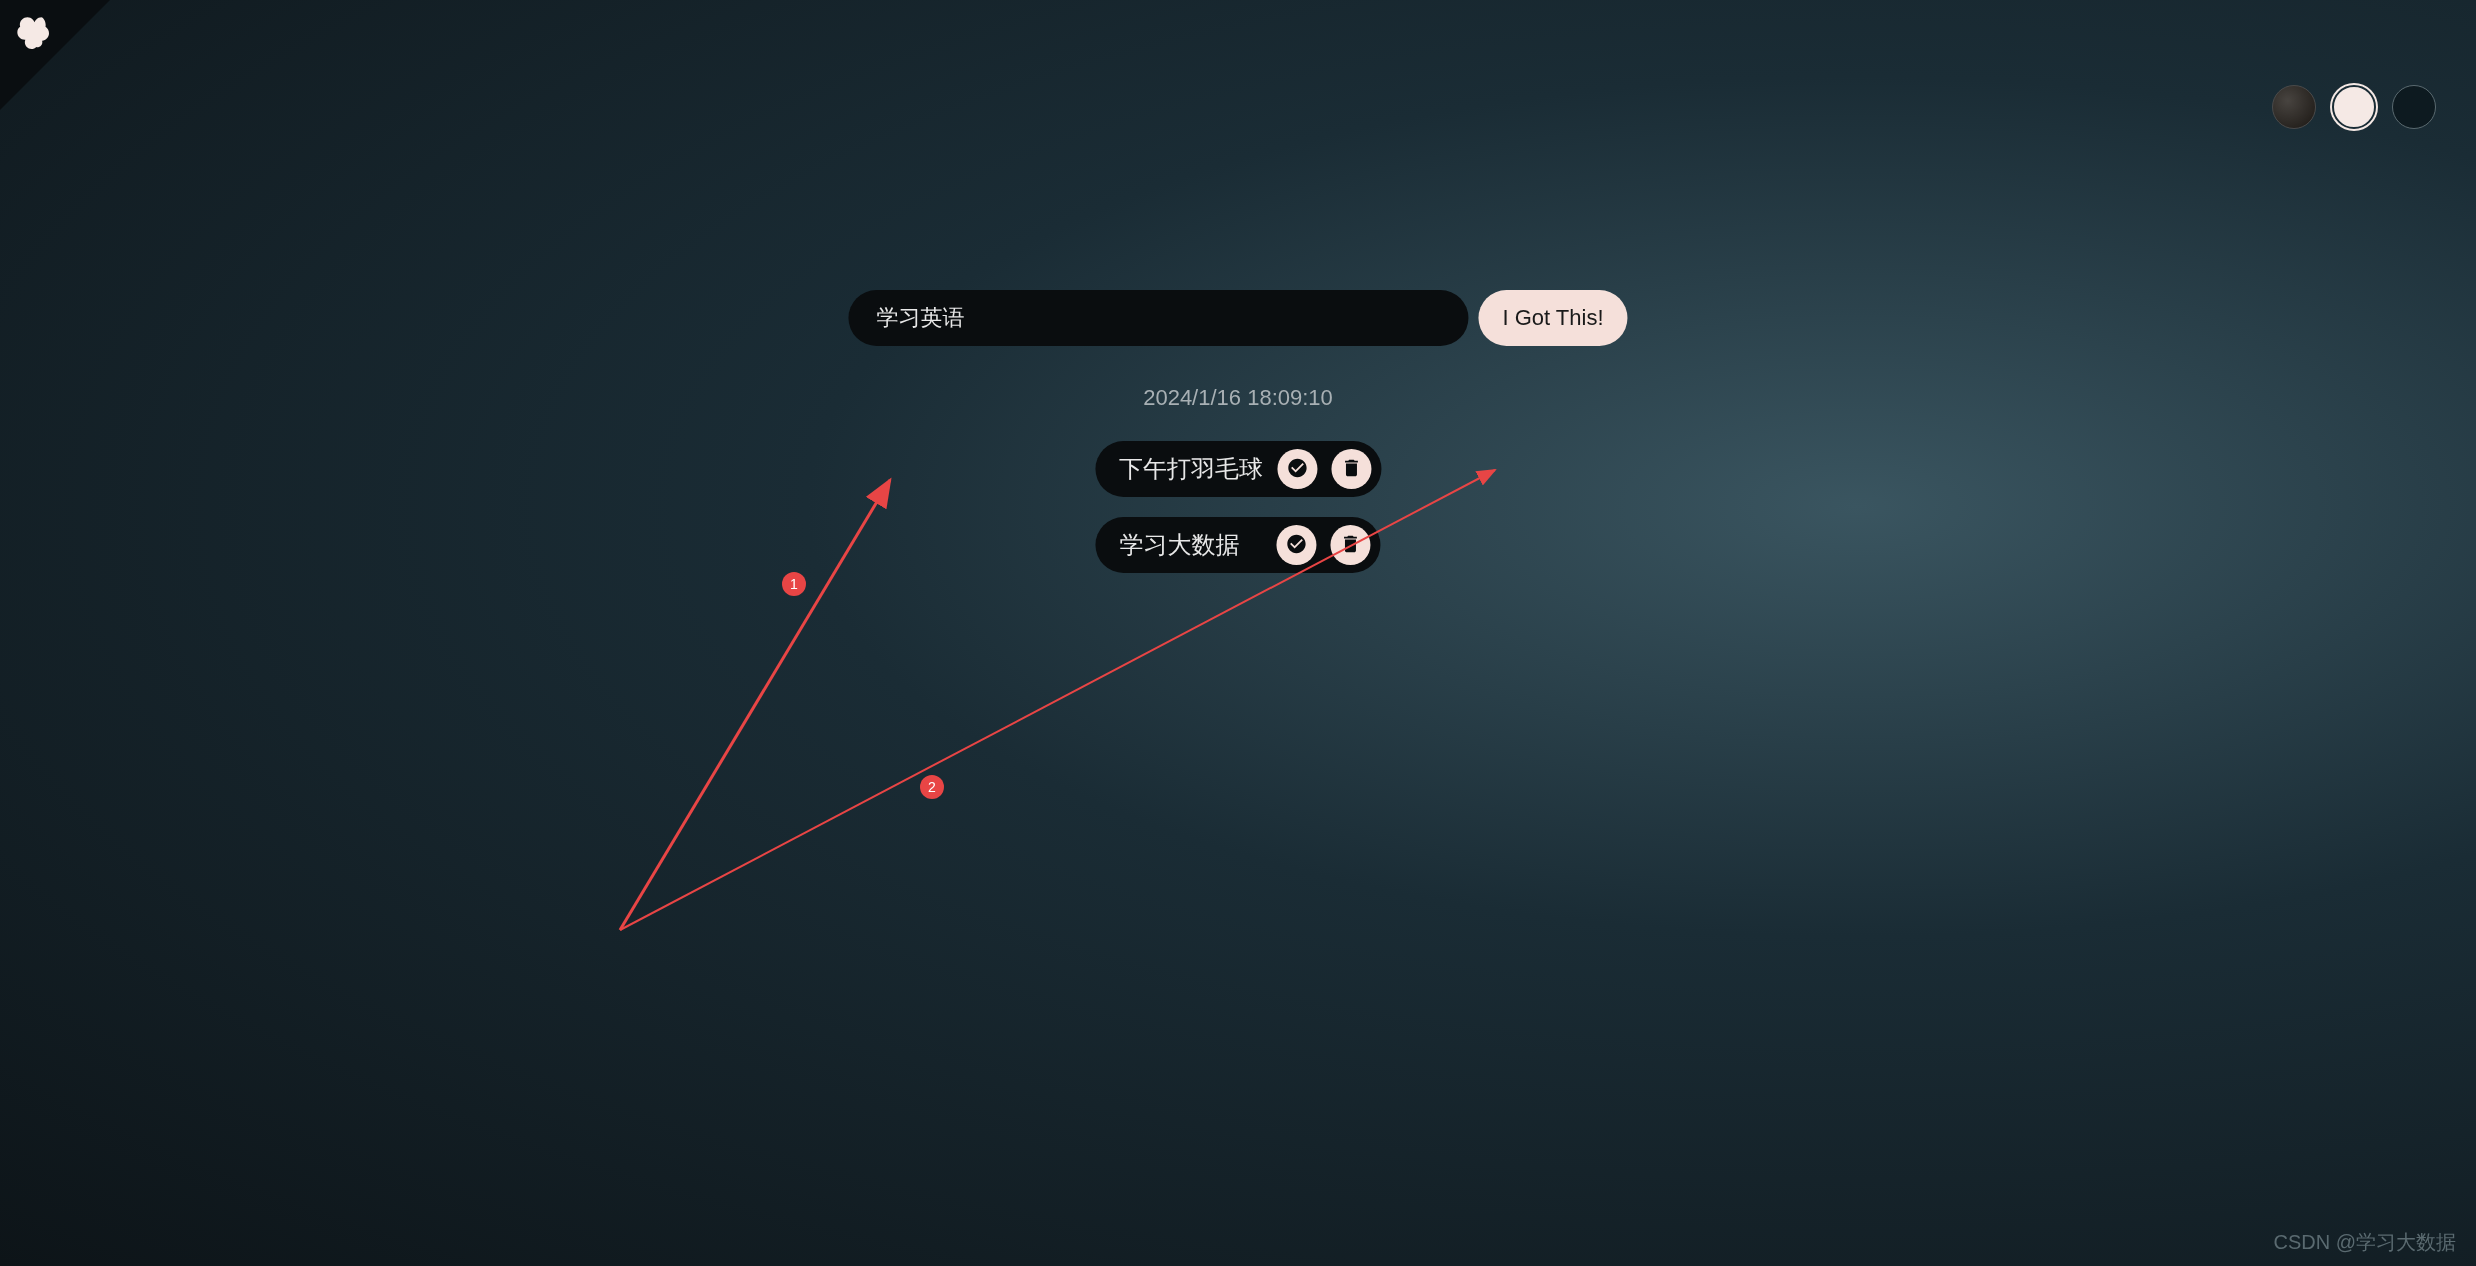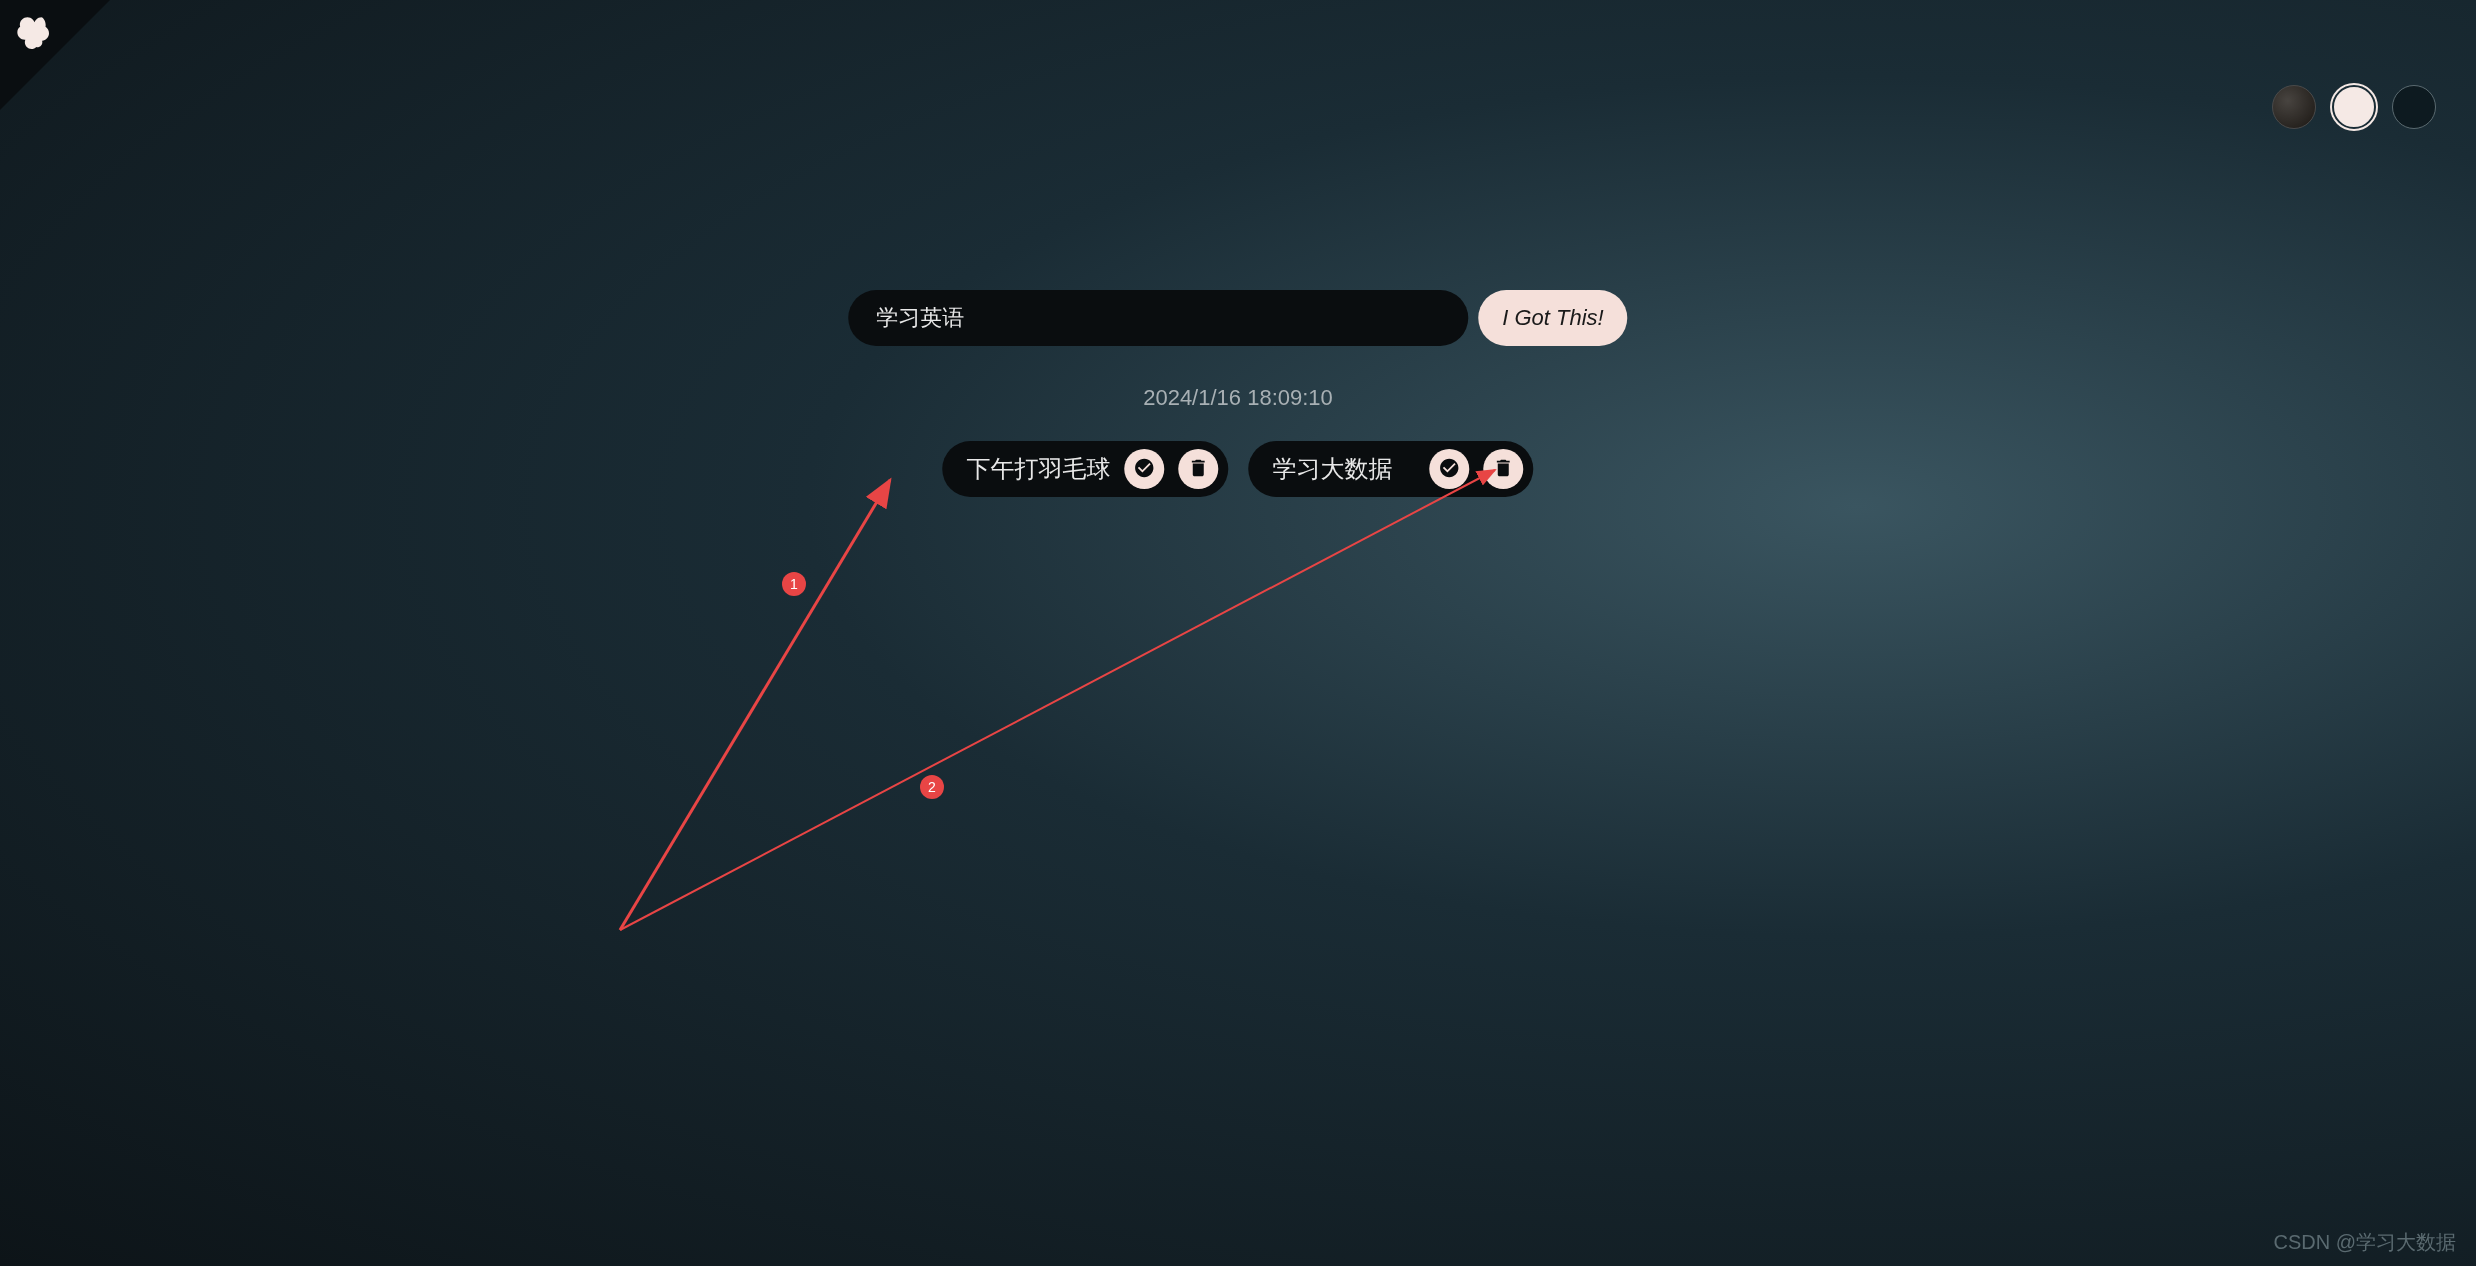--- a/index.html
+++ b/index.html
@@ -122,35 +122,34 @@
     
     .submit-btn {
       height: 56px;
       padding: 0 24px;
       background: #f5e0da;
       border: none;
       border-radius: 28px;
       color: #1a1a1a;
       font-size: 22px;
       cursor: pointer;
-      font-style: italic;
     }
     
     
     .timestamp {
       margin-top: 39px;
       color: #a8b0b4;
       font-size: 22px;
     }
     
     
     .tasks {
       margin-top: 30px;
       display: flex;
-      flex-direction: row;
+      flex-direction: column;
       gap: 20px;
       align-items: center;
     }
     
     .task-pill {
       display: flex;
       align-items: center;
       background: #0a0d0f;
       border-radius: 30px;
       padding: 8px 10px 8px 24px;

